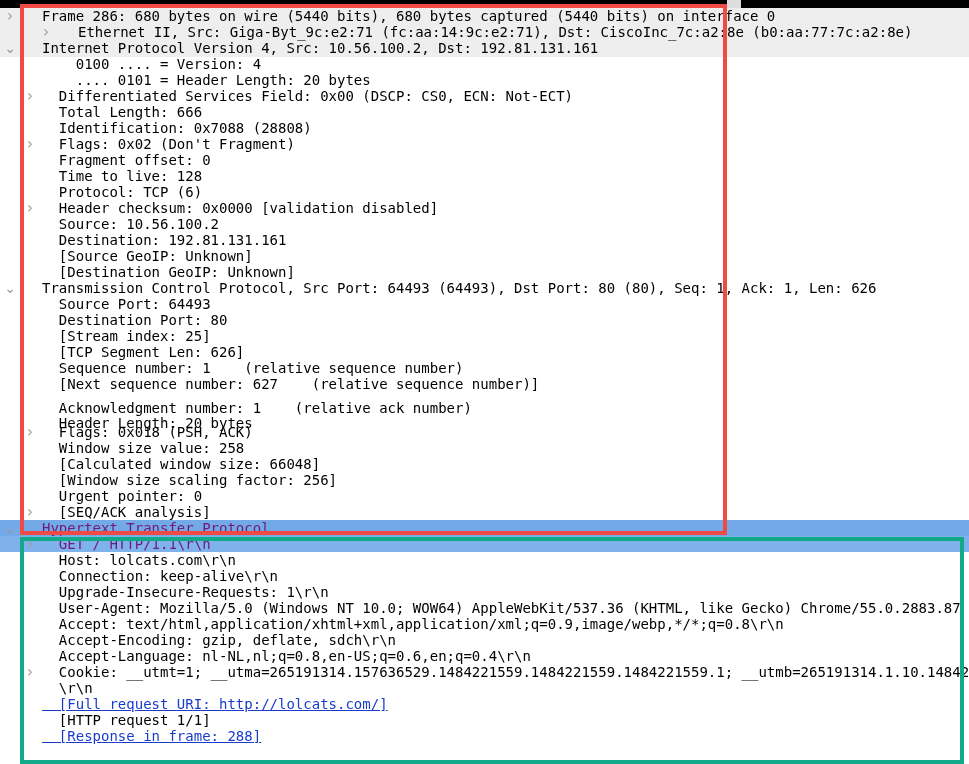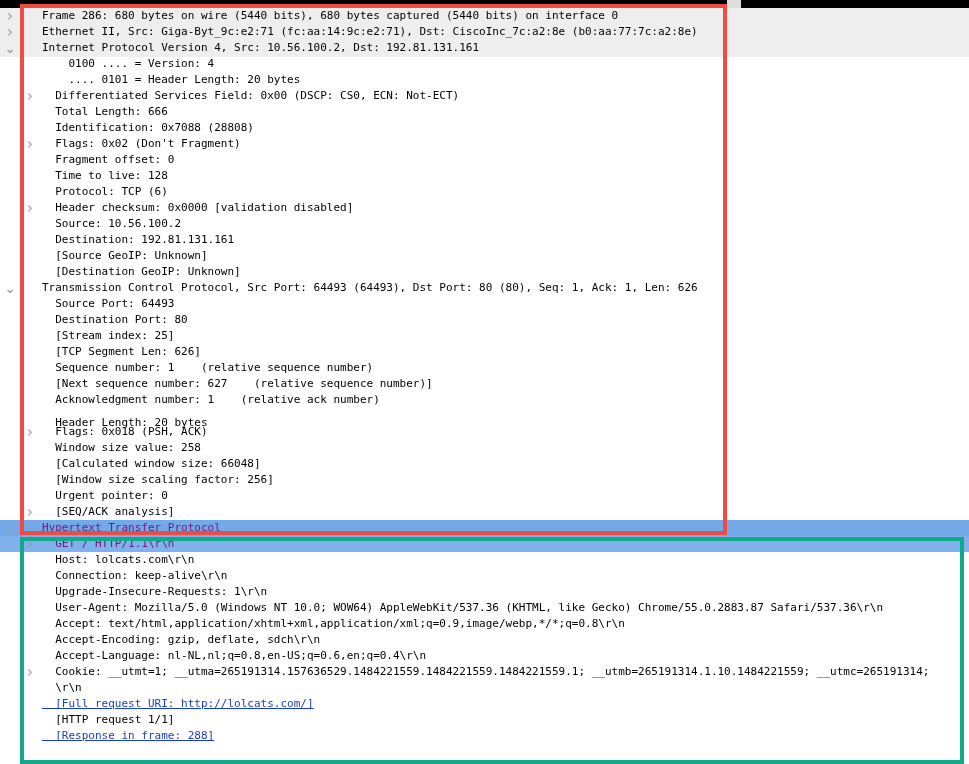--- a/index.html
+++ b/index.html
@@ -45,21 +45,21 @@
     width: 969px;
     height: 756px;
   }
   .row {
     position: relative;
     height: 16px;
     line-height: 16px;
     white-space: pre;
     color: #000000;
     font-family: "DejaVu Sans Mono", "Liberation Mono", monospace;
-    font-size: 11px;
+    font-size: 14px;
   }
   .row .txt {
     position: absolute;
     top: 0;
     left: 42px;
     white-space: pre;
   }
   
   .ind0 .txt { left: 42px; }
   .ind1 .txt { left: 42px; }
@@ -112,21 +112,21 @@
 <body>
 
 <div id="top-band">
   <div id="top-band-notch"></div>
 </div>
 
 <div id="grey-panel"></div>
 
 <div id="tree">
     <div class="row ind0" style="top: 0px;"><span class="chev lvl0 closed"></span><span class="txt">Frame 286: 680 bytes on wire (5440 bits), 680 bytes captured (5440 bits) on interface 0</span></div>
-    <div class="row ind0" style="top: 0px;"><span class="chev lvl0 closed"></span><span class="txt">Ethernet II, Src: Giga-Byt_9c:e2:71 (fc:aa:14:9c:e2:71), Dst: CiscoInc_7c:a2:8e (b0:aa:77:7c:a2:8e)</span></div>
+    <div class="row ind0" style="top: 0px; margin-left: 36px;"><span class="chev lvl0 closed"></span><span class="txt">Ethernet II, Src: Giga-Byt_9c:e2:71 (fc:aa:14:9c:e2:71), Dst: CiscoInc_7c:a2:8e (b0:aa:77:7c:a2:8e)</span></div>
     <div class="row ind0" style="top: 0px;"><span class="chev lvl0 open"></span><span class="txt">Internet Protocol Version 4, Src: 10.56.100.2, Dst: 192.81.131.161</span></div>
     <div class="row ind1" style="top: 0px;"><span class="txt">    0100 .... = Version: 4</span></div>
     <div class="row ind1" style="top: 0px;"><span class="txt">    .... 0101 = Header Length: 20 bytes</span></div>
     <div class="row ind1" style="top: 0px;"><span class="chev lvl1 closed"></span><span class="txt">  Differentiated Services Field: 0x00 (DSCP: CS0, ECN: Not-ECT)</span></div>
     <div class="row ind1" style="top: 0px;"><span class="txt">  Total Length: 666</span></div>
     <div class="row ind1" style="top: 0px;"><span class="txt">  Identification: 0x7088 (28808)</span></div>
     <div class="row ind1" style="top: 0px;"><span class="chev lvl1 closed"></span><span class="txt">  Flags: 0x02 (Don't Fragment)</span></div>
     <div class="row ind1" style="top: 0px; padding-left: 17px;"><span class="txt">  Fragment offset: 0</span></div>
     <div class="row ind1" style="top: 0px;"><span class="txt">  Time to live: 128</span></div>
     <div class="row ind1" style="top: 0px;"><span class="txt">  Protocol: TCP (6)</span></div>
@@ -135,21 +135,21 @@
     <div class="row ind1" style="top: 0px;"><span class="txt">  Destination: 192.81.131.161</span></div>
     <div class="row ind1" style="top: 0px;"><span class="txt">  [Source GeoIP: Unknown]</span></div>
     <div class="row ind1" style="top: 0px;"><span class="txt">  [Destination GeoIP: Unknown]</span></div>
     <div class="row ind0" style="top: 0px;"><span class="chev lvl0 open"></span><span class="txt">Transmission Control Protocol, Src Port: 64493 (64493), Dst Port: 80 (80), Seq: 1, Ack: 1, Len: 626</span></div>
     <div class="row ind1" style="top: 0px;"><span class="txt">  Source Port: 64493</span></div>
     <div class="row ind1" style="top: 0px;"><span class="txt">  Destination Port: 80</span></div>
     <div class="row ind1" style="top: 0px;"><span class="txt">  [Stream index: 25]</span></div>
     <div class="row ind1" style="top: 0px;"><span class="txt">  [TCP Segment Len: 626]</span></div>
     <div class="row ind1" style="top: 0px;"><span class="txt">  Sequence number: 1    (relative sequence number)</span></div>
     <div class="row ind1" style="top: 0px;"><span class="txt">  [Next sequence number: 627    (relative sequence number)]</span></div>
-    <div class="row ind1" style="top: 0px;"><span class="txt">  Acknowledgment number: 1    (relative ack number)</span></div>
+    <div class="row ind1" style="top: 8px;"><span class="txt">  Acknowledgment number: 1    (relative ack number)</span></div>
     <div class="row ind1" style="top: 7px;"><span class="txt">  Header Length: 20 bytes</span></div>
     <div class="row ind1" style="top: 0px;"><span class="chev lvl1 closed"></span><span class="txt">  Flags: 0x018 (PSH, ACK)</span></div>
     <div class="row ind1" style="top: 0px;"><span class="txt">  Window size value: 258</span></div>
     <div class="row ind1" style="top: 0px; padding-left: 40px;"><span class="txt">  [Calculated window size: 66048]</span></div>
     <div class="row ind1" style="top: 0px;"><span class="txt">  [Window size scaling factor: 256]</span></div>
     <div class="row ind1" style="top: 0px;"><span class="txt">  Urgent pointer: 0</span></div>
     <div class="row ind1" style="top: 0px;"><span class="chev lvl1 closed"></span><span class="txt">  [SEQ/ACK analysis]</span></div>
     <div class="row ind0 http-head" style="top: 0px;"><span class="chev lvl0 open"></span><span class="txt">Hypertext Transfer Protocol</span></div>
     <div class="row ind1 http-sel" style="top: 0px;"><span class="chev lvl1 closed"></span><span class="txt">  GET / HTTP/1.1\r\n</span></div>
     <div class="row ind1" style="top: 0px;"><span class="txt">  Host: lolcats.com\r\n</span></div>

